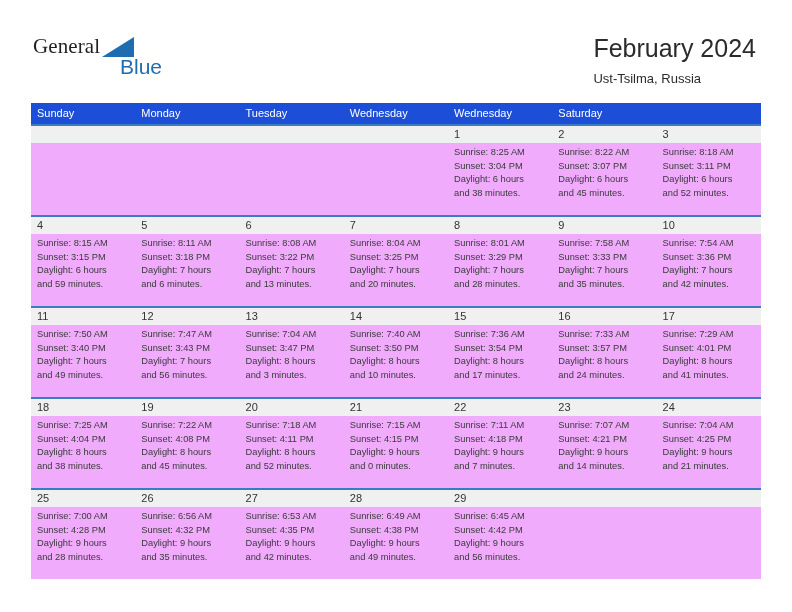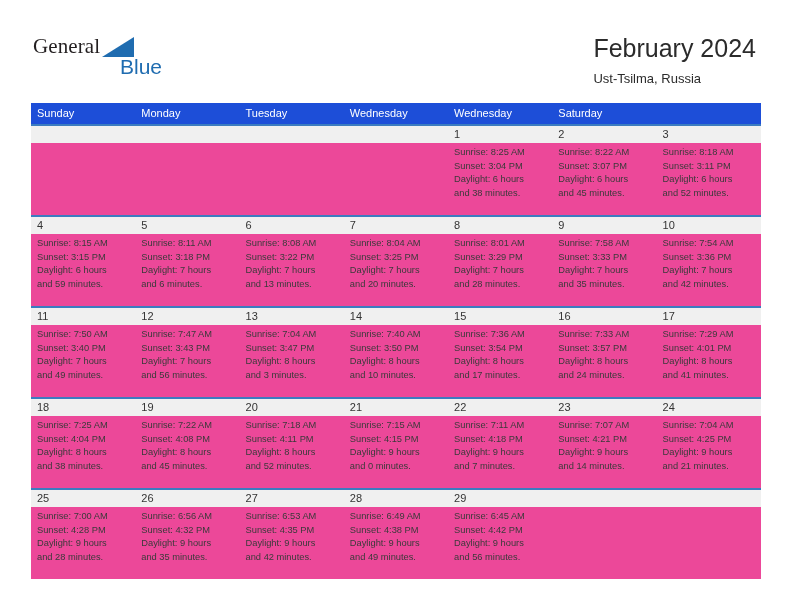--- a/index.html
+++ b/index.html
@@ -119,21 +119,21 @@
     width: 104.28px;
     box-sizing: border-box;
     padding-left: 6px;
     font-size: 11px;
     line-height: 17px;
     color: #333333;
   }
   .detail-row {
     display: flex;
     width: 730px;
-    background: #ec4899;
+    background: #f0abfc;
     height: 72px;
   }
   .detail {
     width: 104.28px;
     box-sizing: border-box;
     padding: 3px 4px 0 6px;
     font-size: 9.3px;
     line-height: 13.6px;
     color: #3a3a3a;
   }

